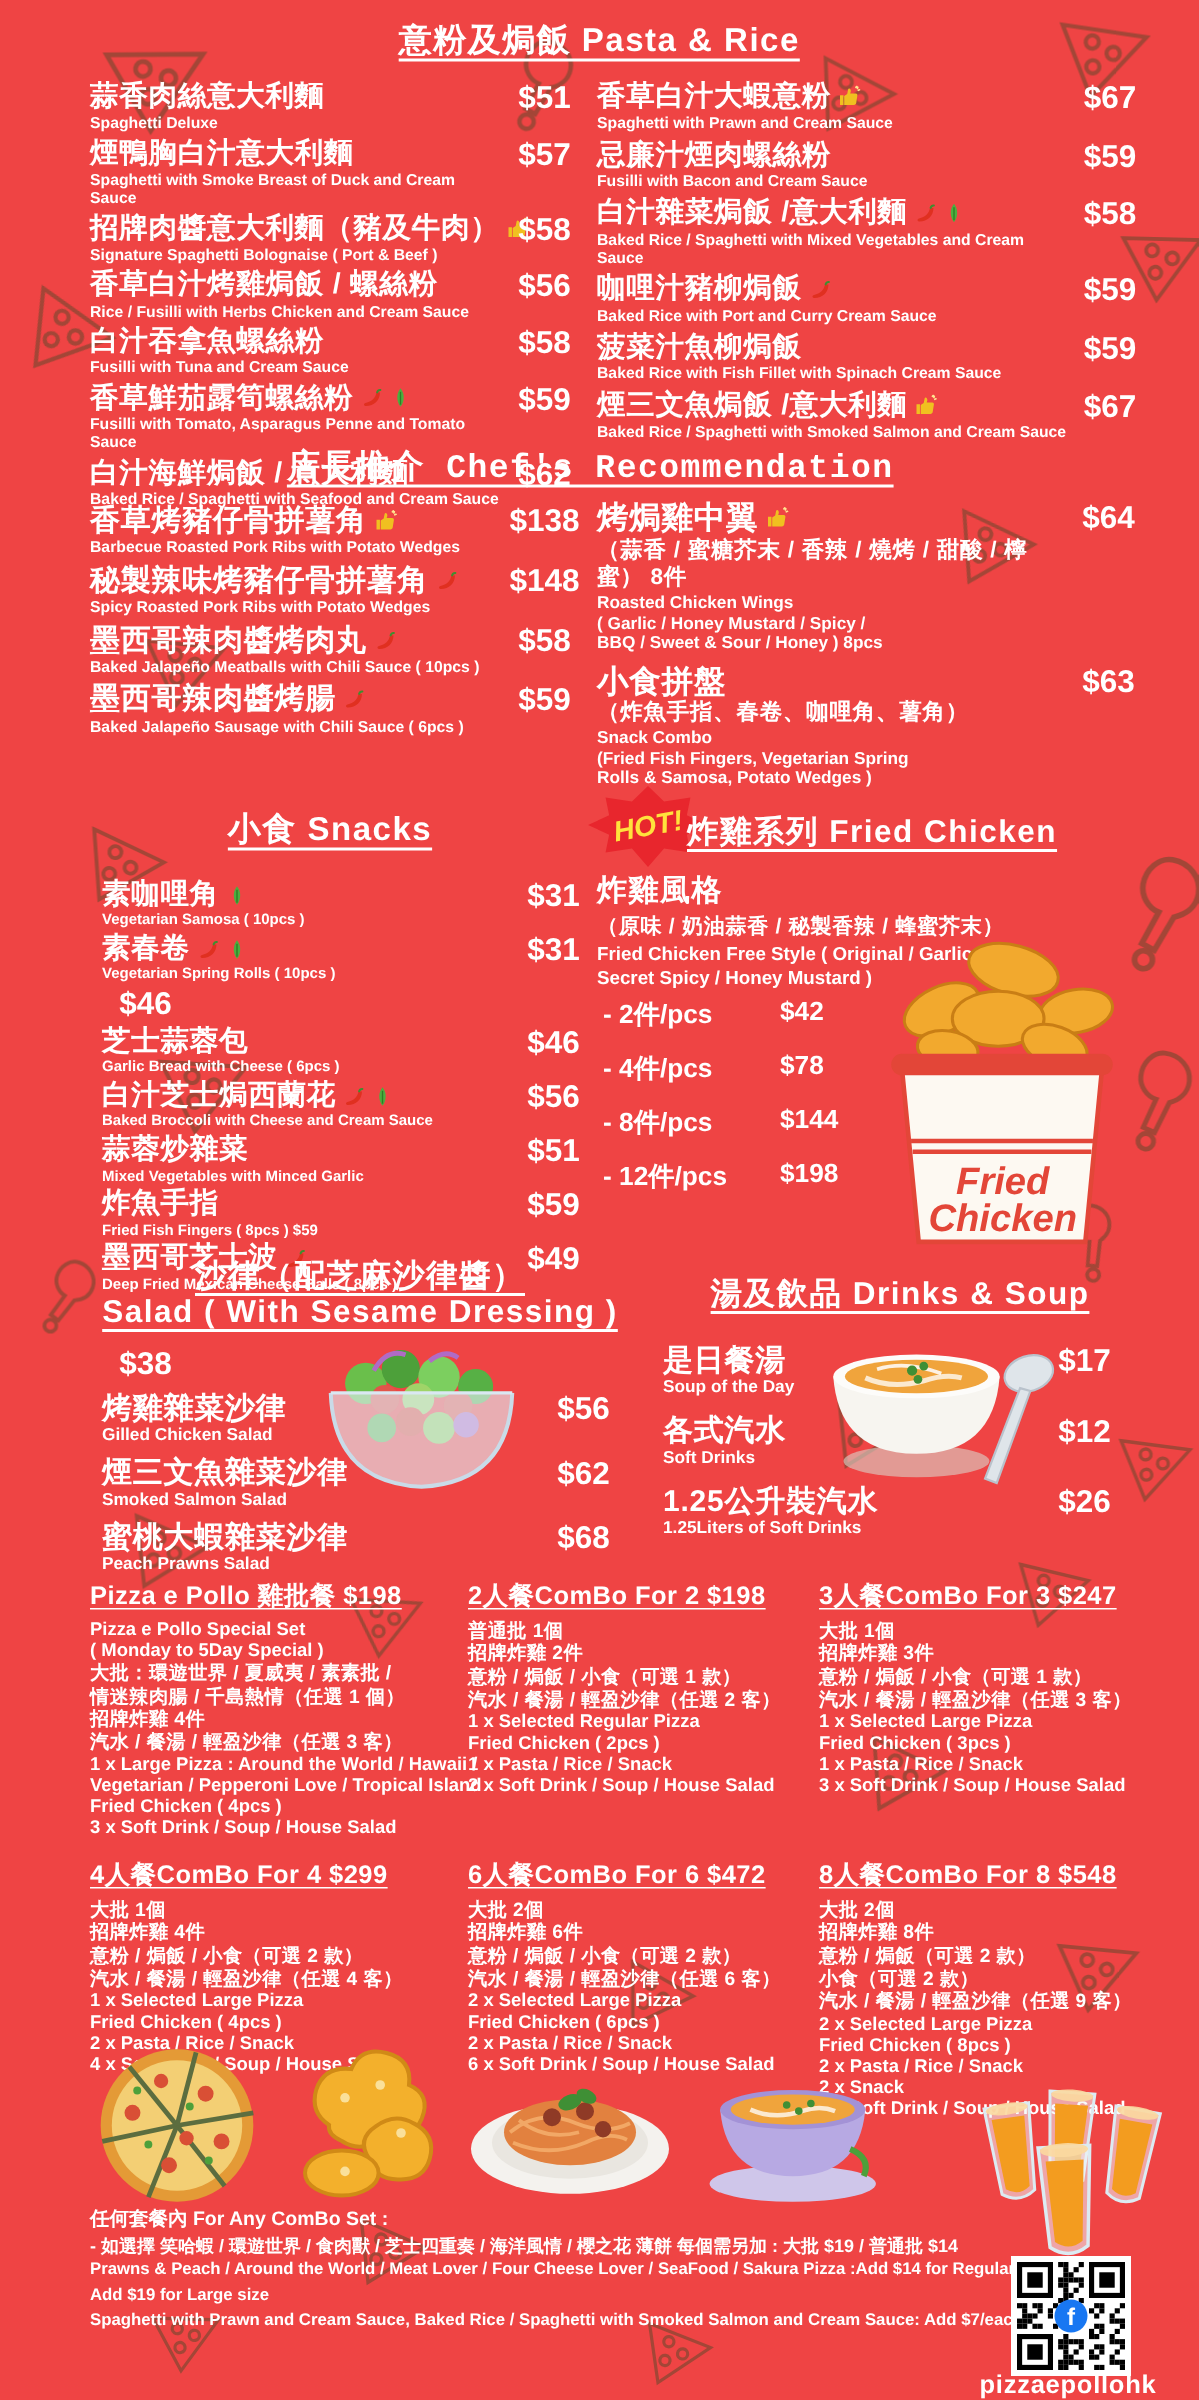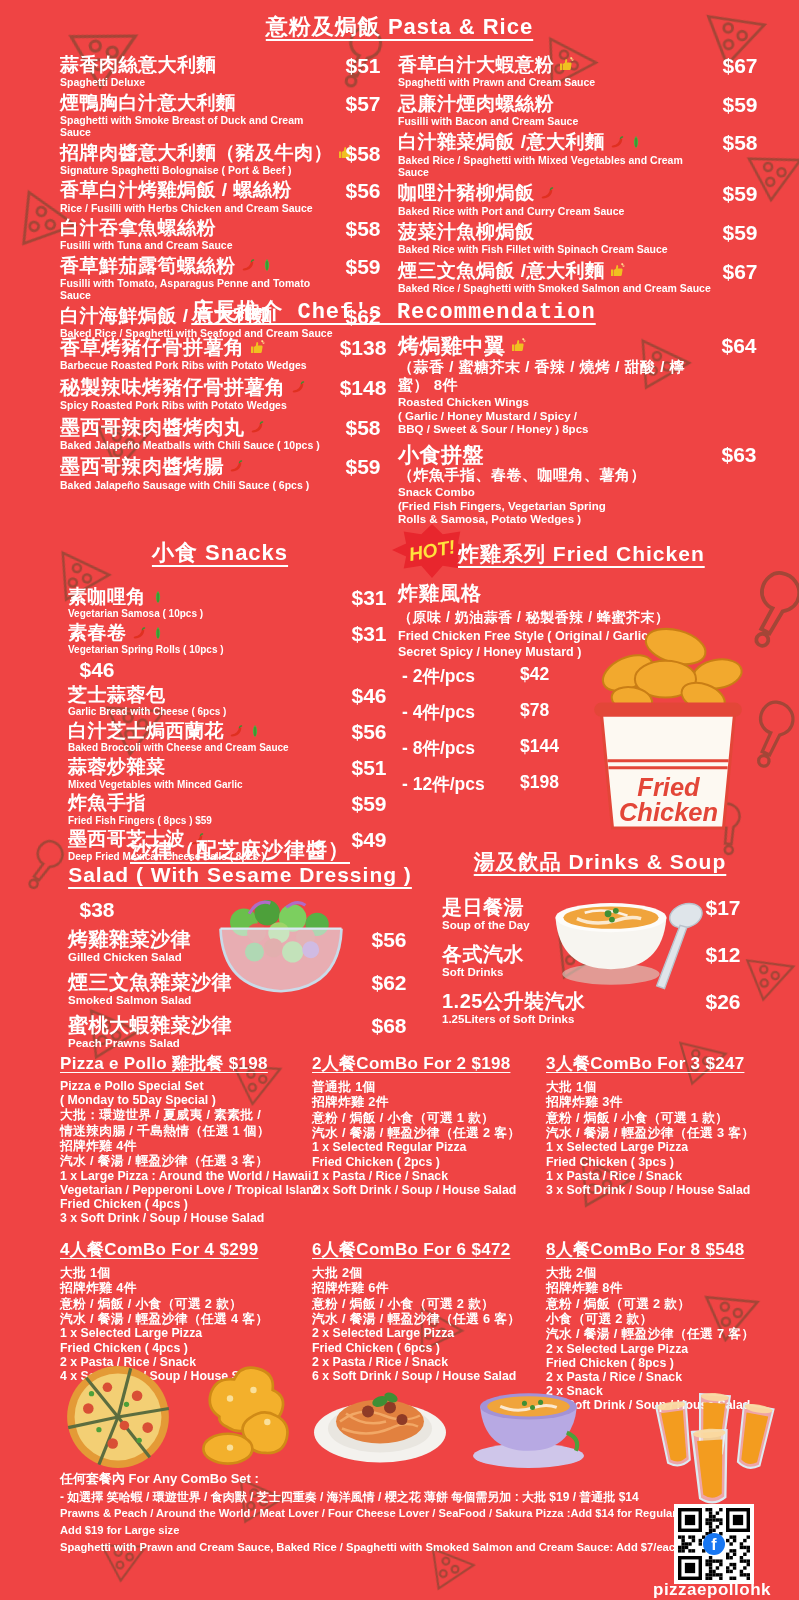--- a/index.html
+++ b/index.html
@@ -693,21 +693,21 @@
       <div class="combo-line en">Fried Chicken ( 6pcs )</div>
       <div class="combo-line en">2 x Pasta / Rice / Snack</div>
       <div class="combo-line en">6 x Soft Drink / Soup / House Salad</div>
     </div>
   <div class="abs" id="combo-5" style="left:546px;top:1238px;width:248px;">
       <div class="combo-title">8人餐ComBo For 8  $548</div>
       <div class="combo-line zh">大批 2個</div>
       <div class="combo-line zh">招牌炸雞 8件</div>
       <div class="combo-line zh">意粉 / 焗飯（可選 2 款）</div>
       <div class="combo-line zh">小食（可選 2 款）</div>
-      <div class="combo-line zh">汽水 / 餐湯 / 輕盈沙律（任選 7 客）</div>
+      <div class="combo-line zh">汽水 / 餐湯 / 輕盈沙律（任選 9 客）</div>
       <div class="combo-line en">2 x Selected Large Pizza</div>
       <div class="combo-line en">Fried Chicken ( 8pcs )</div>
       <div class="combo-line en">2 x Pasta / Rice / Snack</div>
       <div class="combo-line en">2 x Snack</div>
       <div class="combo-line en">8 x Soft Drink / Soup / House Salad</div>
     </div>
 
   <svg class="abs" style="left:56px;top:1364px;" width="124" height="106" viewBox="0 0 110 100">
     <g transform="translate(55,50)">
       <circle r="48" fill="#e49a36"></circle>

